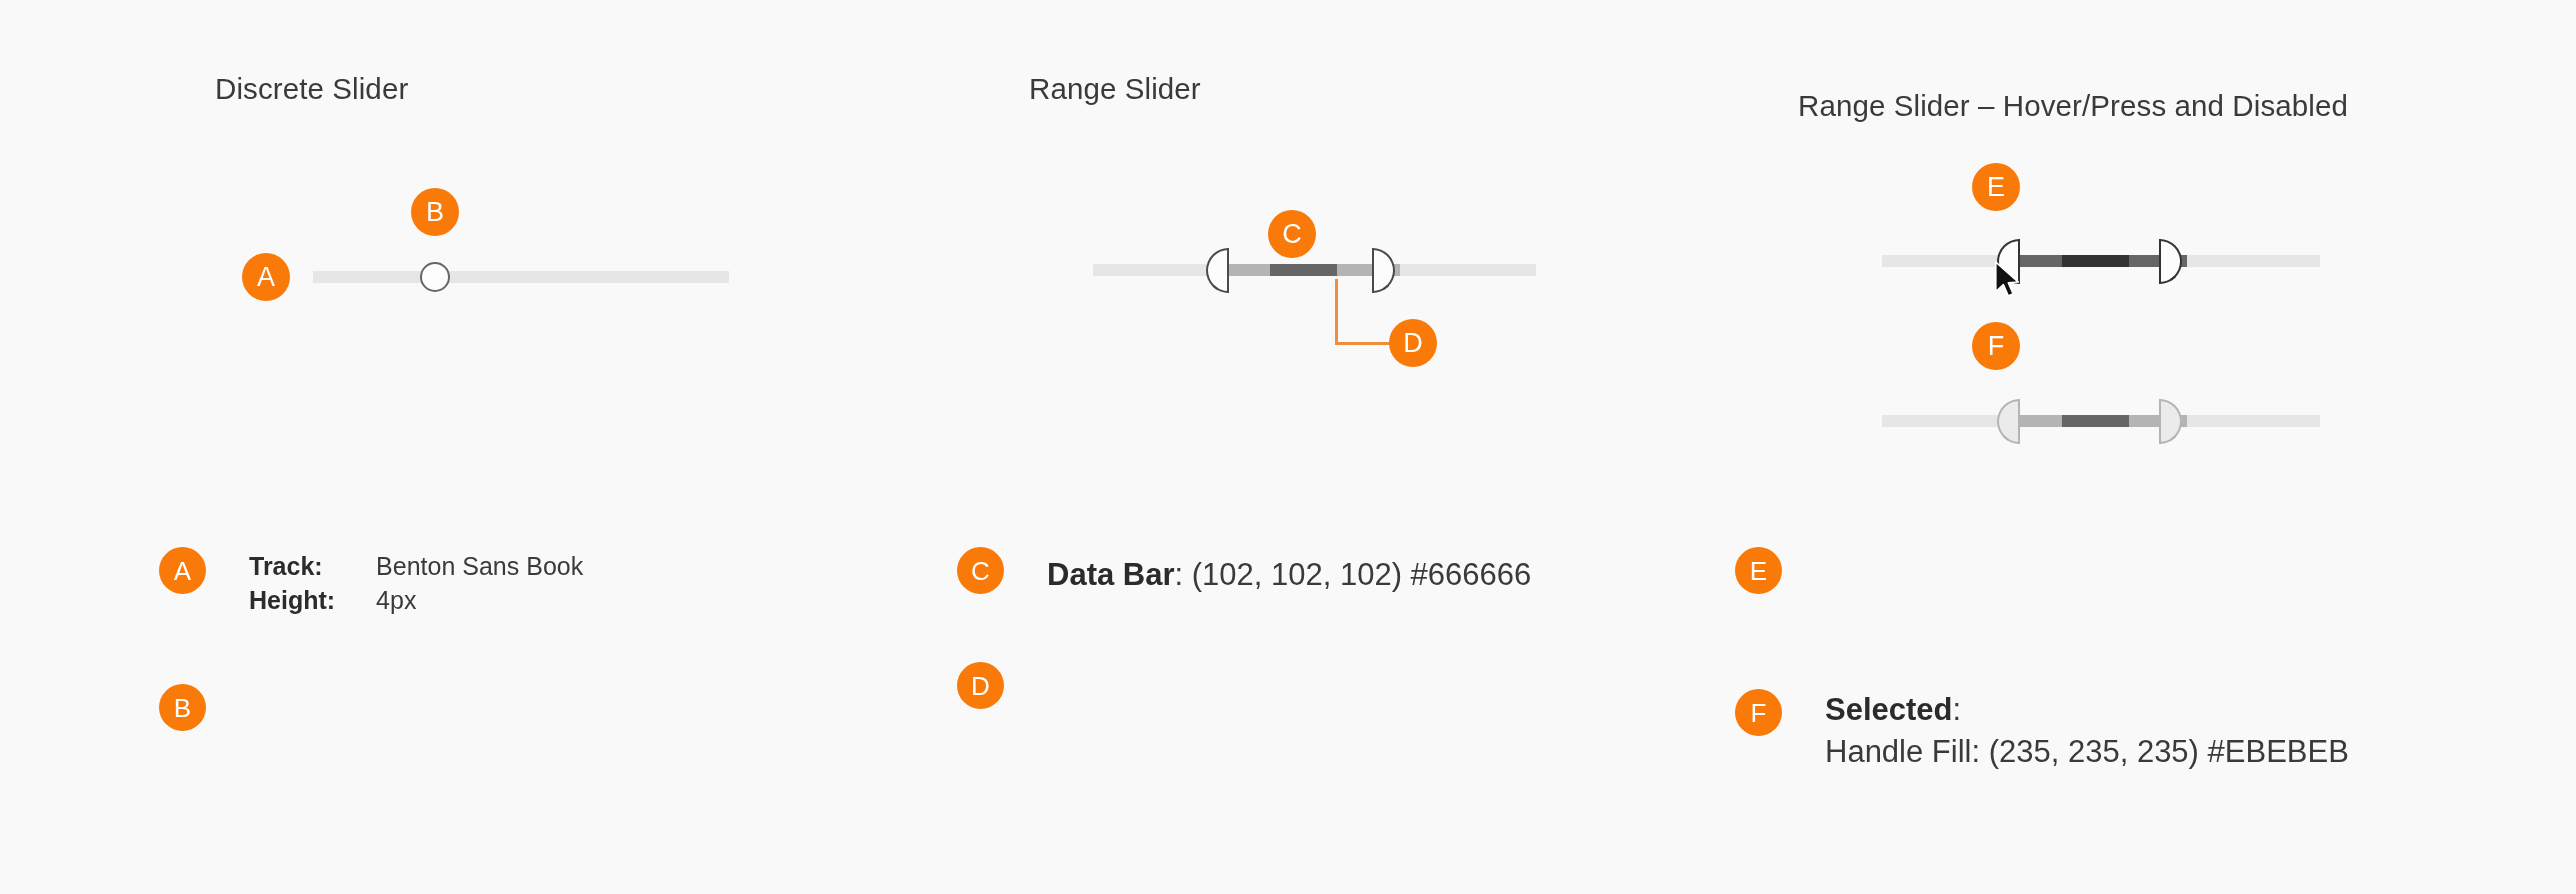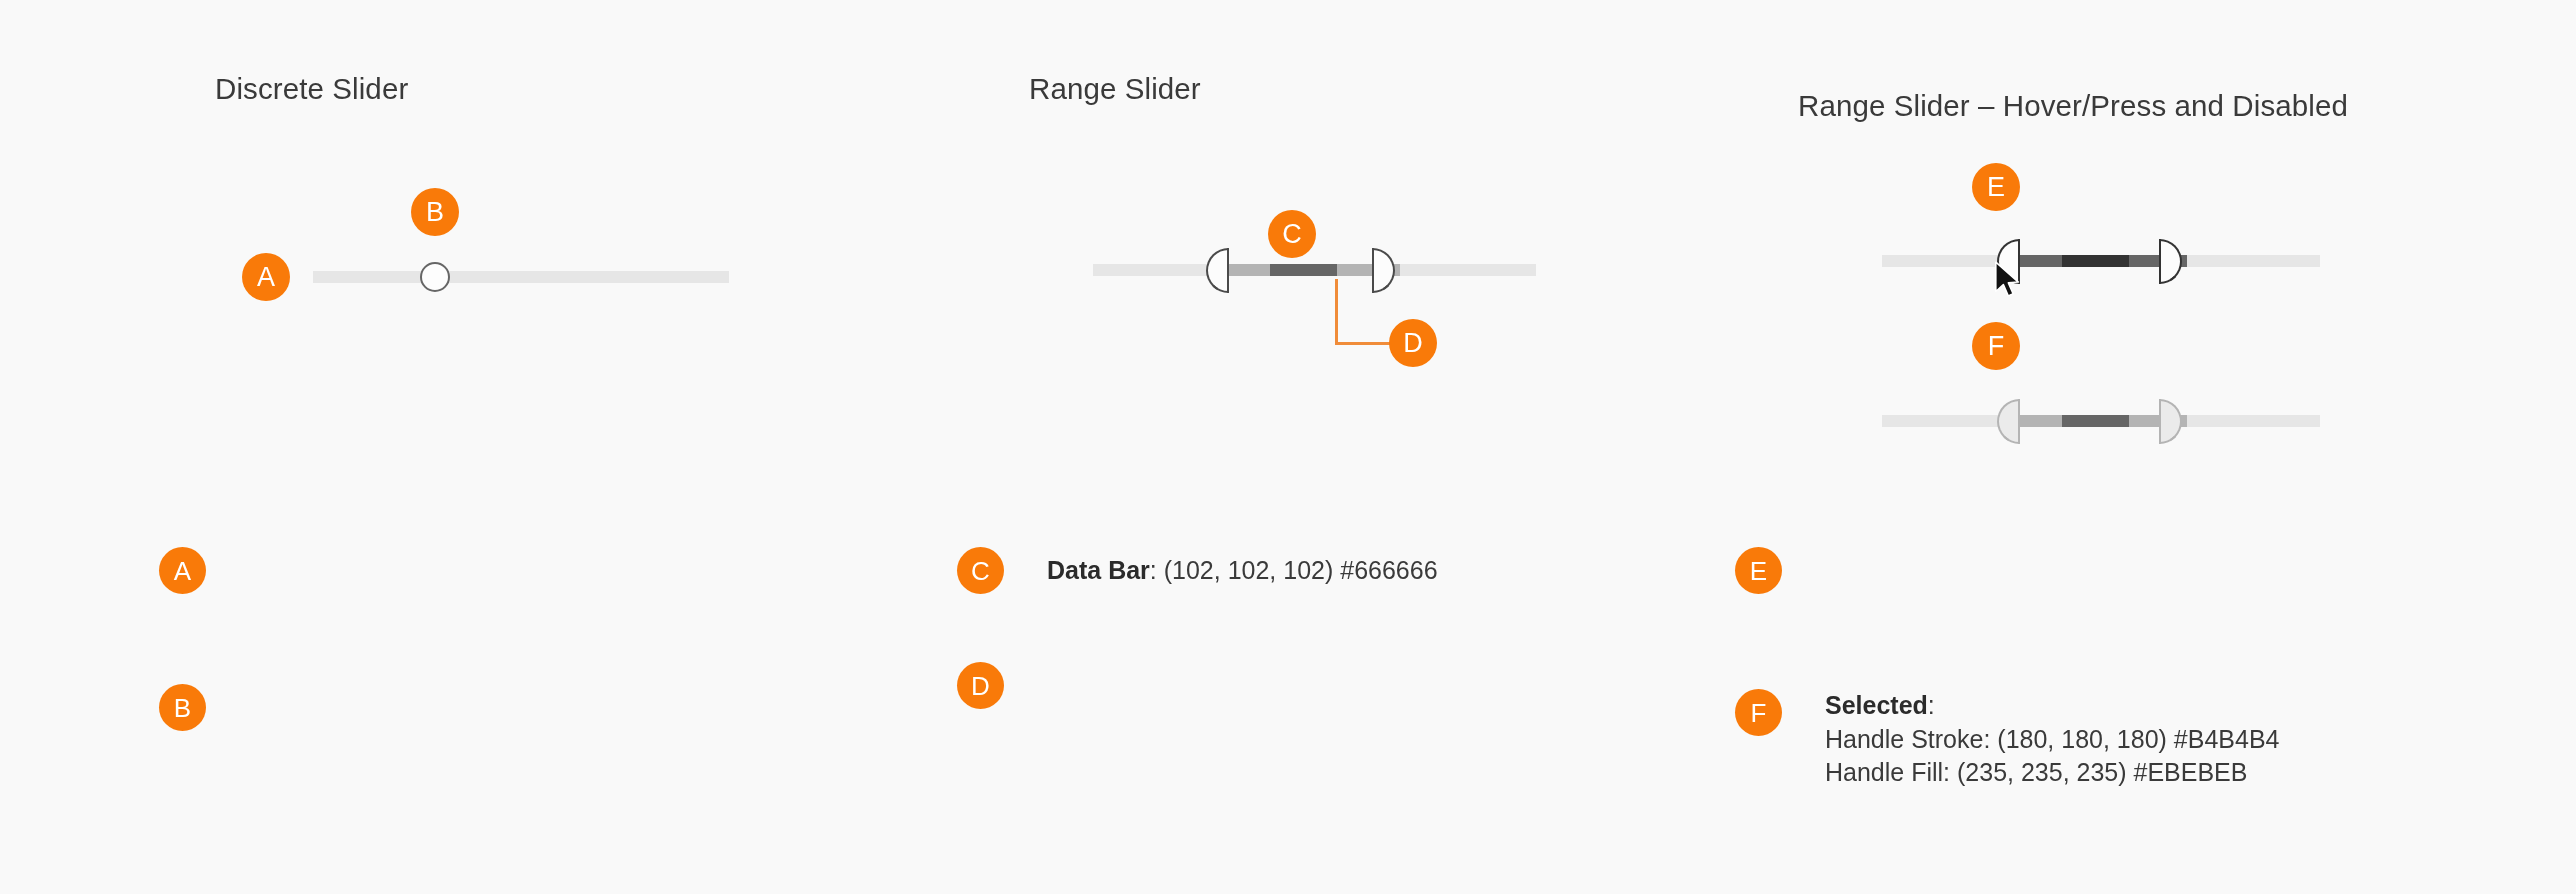--- a/index.html
+++ b/index.html
@@ -116,21 +116,21 @@
     height: 39px;
   }
 
   
   .legend-item {
     position: absolute;
     display: flex;
     align-items: flex-start;
   }
   .legend-text {
-    font-size: 25px;
+    font-size: 31px;
     line-height: 1.34;
     color: #3a3a3a;
     white-space: nowrap;
   }
   .legend-text b { font-weight: 700; color: #2b2b2b; }
   .legend-rows { display: table; }
   .legend-row { display: table-row; }
   .legend-cell-k, .legend-cell-v {
     display: table-cell;
     font-size: 25px;
@@ -191,20 +191,30 @@
     <div class="sel-bar disabled-state" style="left:2017px; top:415px; width:170px;"></div>
     <div class="data-bar disabled-state" style="left:2062px; top:415px; width:67px;"></div>
     <div class="dhandle left disabled" style="left:1997px; top:399px;"></div>
     <div class="dhandle right disabled" style="left:2159px; top:399px;"></div>
   </div>
 
   <div class="badge" style="left:1972px; top:322px;">F</div>
 
   <div class="legend-item" style="left:159px; top:547px;">
     <div class="badge small" style="position:relative; left:0; top:0; flex:0 0 auto;">A</div>
+    <div class="legend-rows" style="margin-left:43px; margin-top:1.8px;">
+      <div class="legend-row">
+        <span class="legend-cell-k">Track:</span>
+        <span class="legend-cell-v">Benton Sans Book</span>
+      </div>
+      <div class="legend-row">
+        <span class="legend-cell-k">Height:</span>
+        <span class="legend-cell-v">4px</span>
+      </div>
+    </div>
   </div>
 
   <div class="legend-item" style="left:159px; top:684px;">
     <div class="badge small" style="position:relative; left:0; top:0; flex:0 0 auto;">B</div>
   </div>
 
   <div class="legend-item" style="left:957px; top:547px;">
     <div class="badge small" style="position:relative; left:0; top:0; flex:0 0 auto;">C</div>
     <div class="legend-text" style="margin-left:43px; margin-top:7.2px;">
       <b>Data Bar</b><span>: (102, 102, 102) #666666</span>
@@ -216,19 +226,18 @@
   </div>
 
   <div class="legend-item" style="left:1735px; top:547px;">
     <div class="badge small" style="position:relative; left:0; top:0; flex:0 0 auto;">E</div>
   </div>
 
   <div class="legend-item" style="left:1735px; top:689px;">
     <div class="badge small" style="position:relative; left:0; top:0; flex:0 0 auto;">F</div>
     <div class="legend-text" style="margin-left:43px; margin-top:0px;">
       <div><b>Selected</b><span>:</span></div>
-      <div>Handle Stroke: (180, 180, 180) #B4B4B4</div>
       <div>Handle Fill: (235, 235, 235) #EBEBEB</div>
     </div>
   </div>
 
 </div>
 
 
 </body></html>

